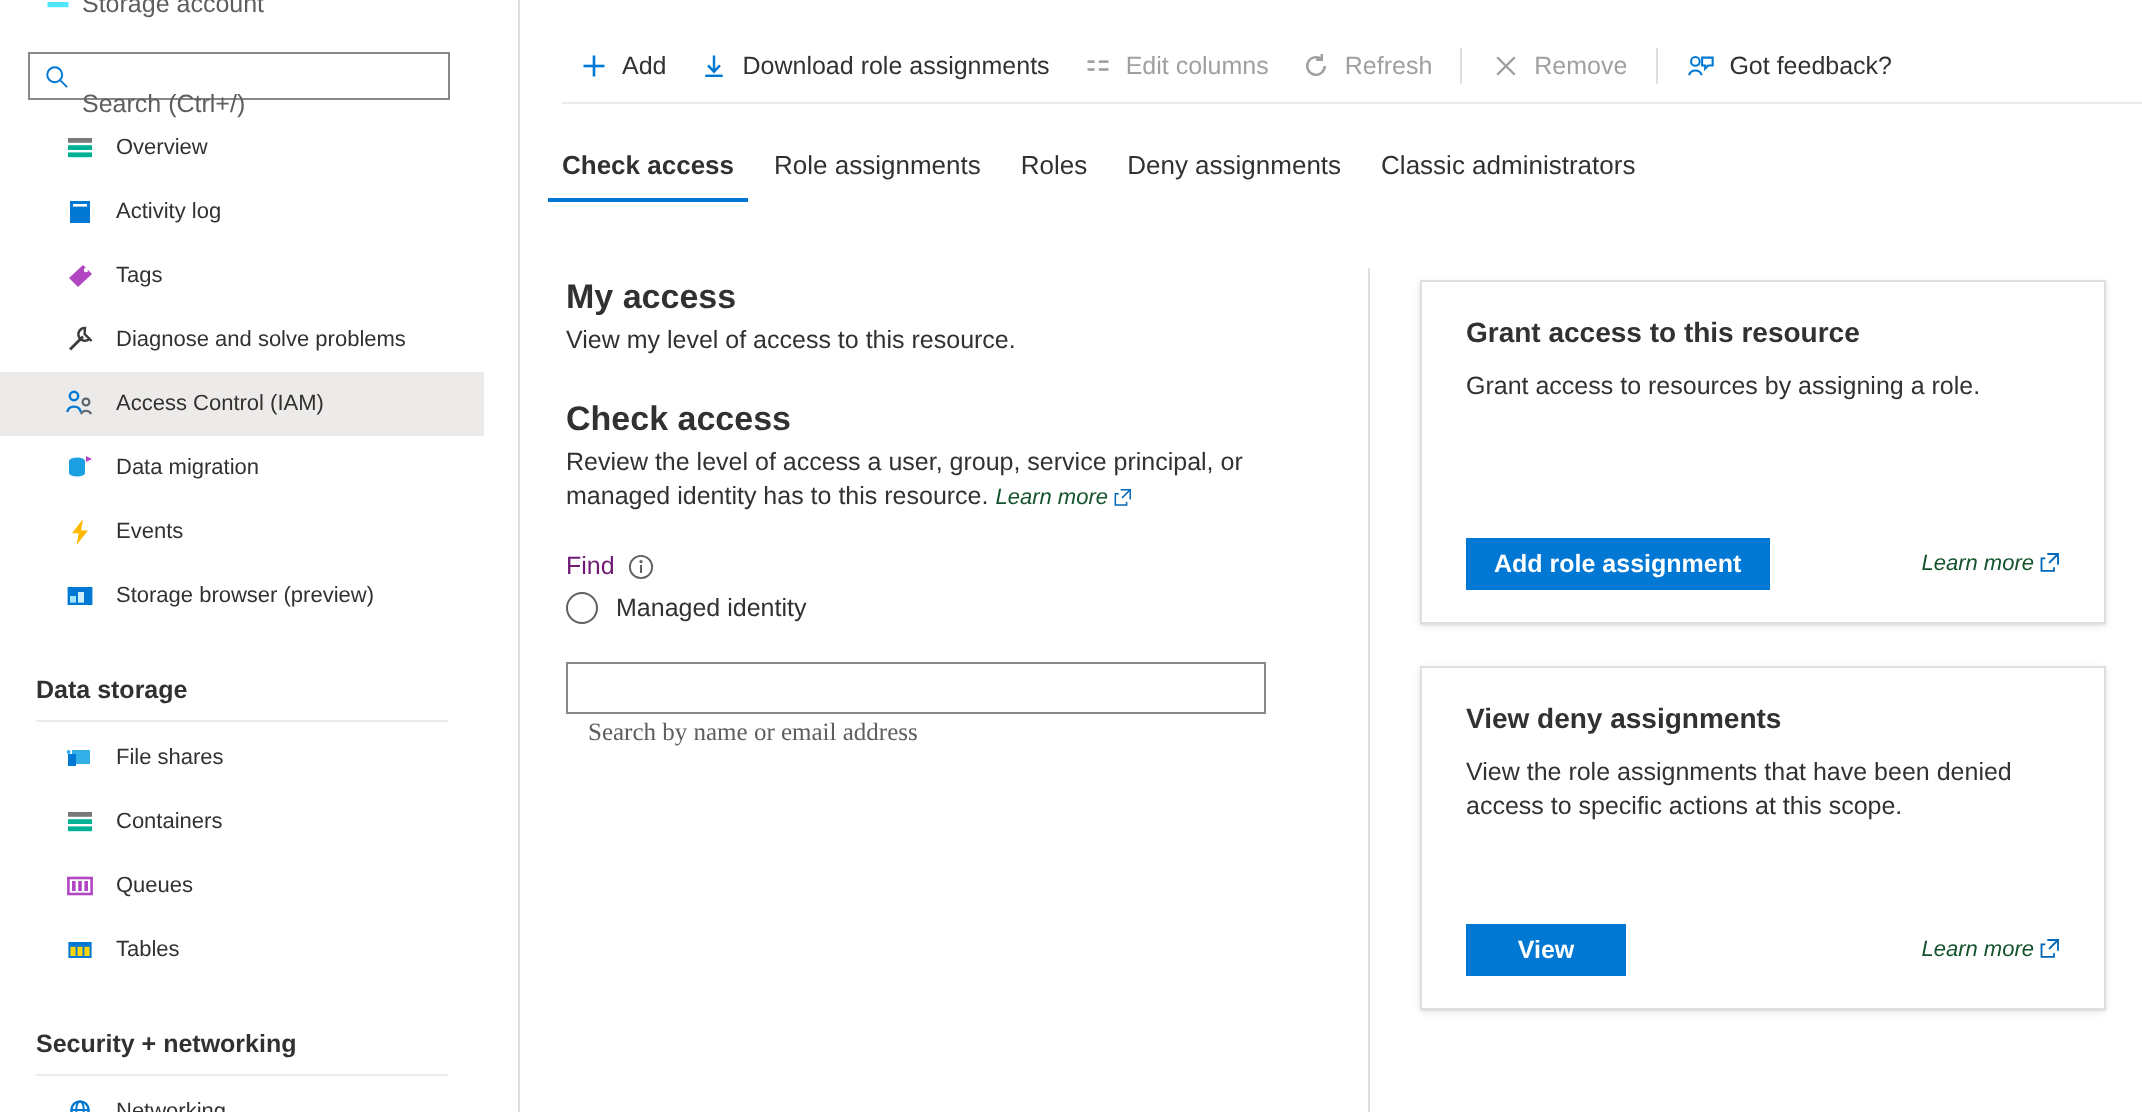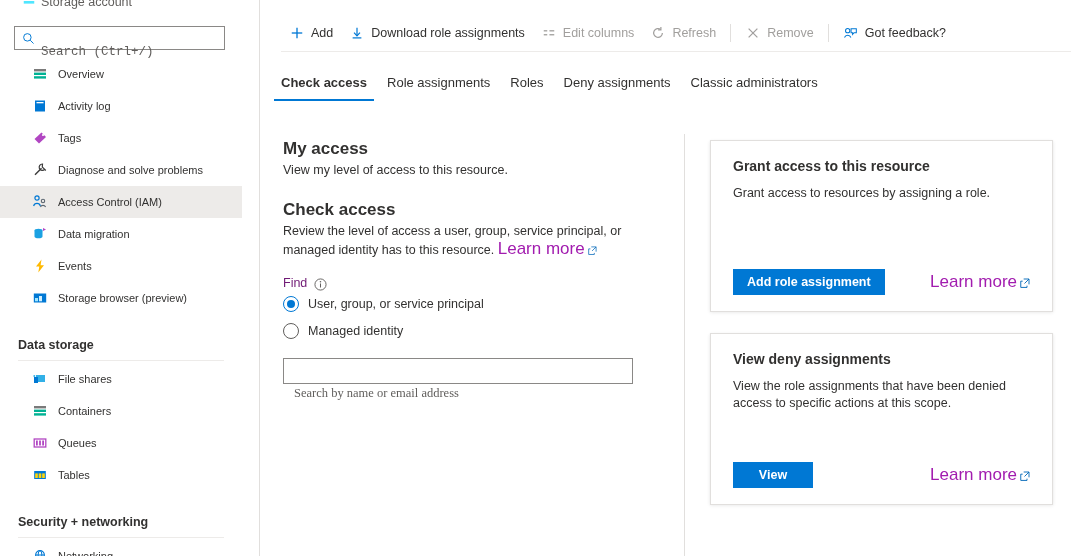--- a/index.html
+++ b/index.html
@@ -31,21 +31,21 @@
   }
   .search-wrap {
     position: absolute; left: 14px; top: 26px;
     width: 211px; height: 24px;
     border: 1px solid #8a8886; background:#fff;
     display:flex; align-items:center;
   }
   .search-ico { width: 26px; display:flex; align-items:center; justify-content:center; color:#0078d4; }
   .search-input {
     border:none; outline:none; background:transparent;
-    font-family:Liberation Mono, monospace; font-size:12.5px;
+    font-family:Liberation Sans, sans-serif; font-size:12.5px;
     color:#323130; width: 178px; padding:0; line-height:20px;margin-top:28px;
   }
   .search-input::placeholder { color:#605e5c; opacity:1; }
   .collapse-btn {
     position:absolute; left:236px; top:28px; width:20px; height:20px;
     display:flex; align-items:center; justify-content:center;
     color:#605e5c; font-size:13px; cursor:pointer; background:transparent; border:none;
   }
 
   .navlist { position:absolute; left:0; top:58px; width:242px; }
@@ -98,21 +98,21 @@
   
   .panel-left { position:absolute; left:23px; top:139px; width:400px; }
   .sec-title { font-size:17px; font-weight:bold; color:#323130; margin:0 0 3px 0; }
   .sec-desc { font-size:12.5px; color:#323130; margin:0; line-height:17px; max-width:355px; }
   .btn-primary {
     display:inline-flex; align-items:center; justify-content:center;
     background:#0078d4; color:#fff; border:none; cursor:pointer;
     font-family:"Liberation Sans", sans-serif; font-size:12.5px; font-weight:bold;
     height:26px; padding:0 14px;
   }
-  .link { color:#a21caf; text-decoration:none; cursor:pointer; font-size:17px; }
+  .link { color:#14532d; text-decoration:none; cursor:pointer; font-size:11px;font-style:italic; }
   .ext-ico { display:inline-block; vertical-align:-1px; margin-left:3px; }
 
   .find-row { display:flex; align-items:center; margin-top:17px; }
   .find-label { font-size:12.5px; color:#701a75; margin-right:7px; }
   .info-ico { width:13px; height:13px; display:block; cursor:pointer; }
 
   .radio-row { display:flex; align-items:center; height:27px; cursor:pointer; }
   .radio {
     width:16px; height:16px; border-radius:50%; border:1px solid #605e5c;
     background:#fff; margin-right:9px; position:relative; flex:0 0 16px;
@@ -437,24 +437,20 @@
         <span class="find-label">Find</span>
         <span class="info-ico">
           <svg width="13" height="13" viewBox="0 0 14 14">
               <circle cx="7" cy="7" r="6" fill="none" stroke="#605e5c" stroke-width="1"></circle>
               <circle cx="7" cy="4.1" r="0.85" fill="#605e5c"></circle>
               <rect x="6.45" y="5.9" width="1.1" height="4.3" fill="#605e5c"></rect>
             </svg>
         </span>
       </div>
 
-      <div class="radio-row">
-        <span class="radio checked"></span>
-        <span class="radio-label">User, group, or service principal</span>
-      </div>
 
       <div class="radio-row">
         <span class="radio"></span>
         <span class="radio-label">Managed identity</span>
       </div>
 
       <div class="search-field">
         <input type="text" placeholder="Search by name or email address" style="">
       </div>
     </div>

